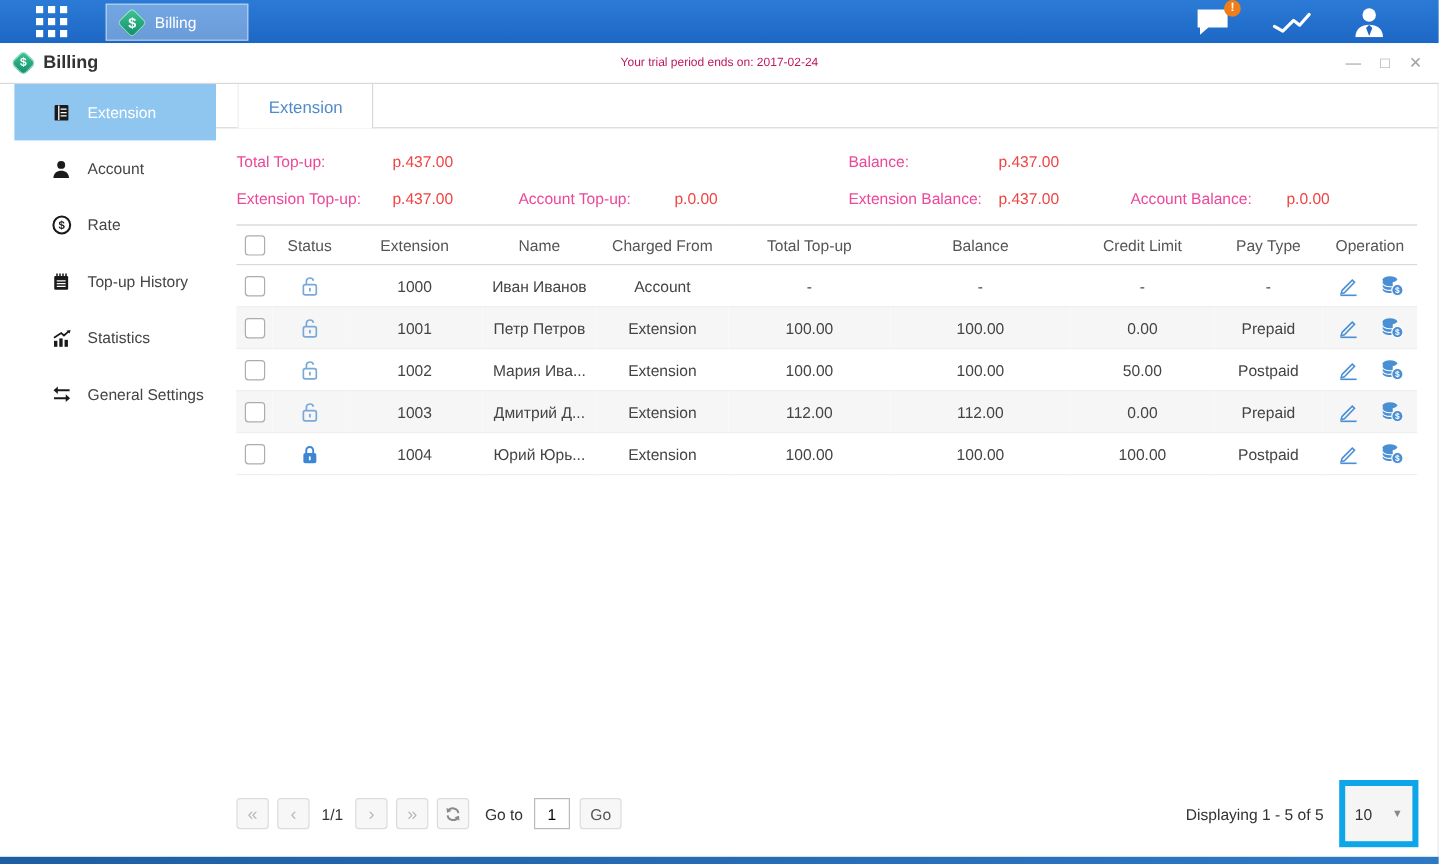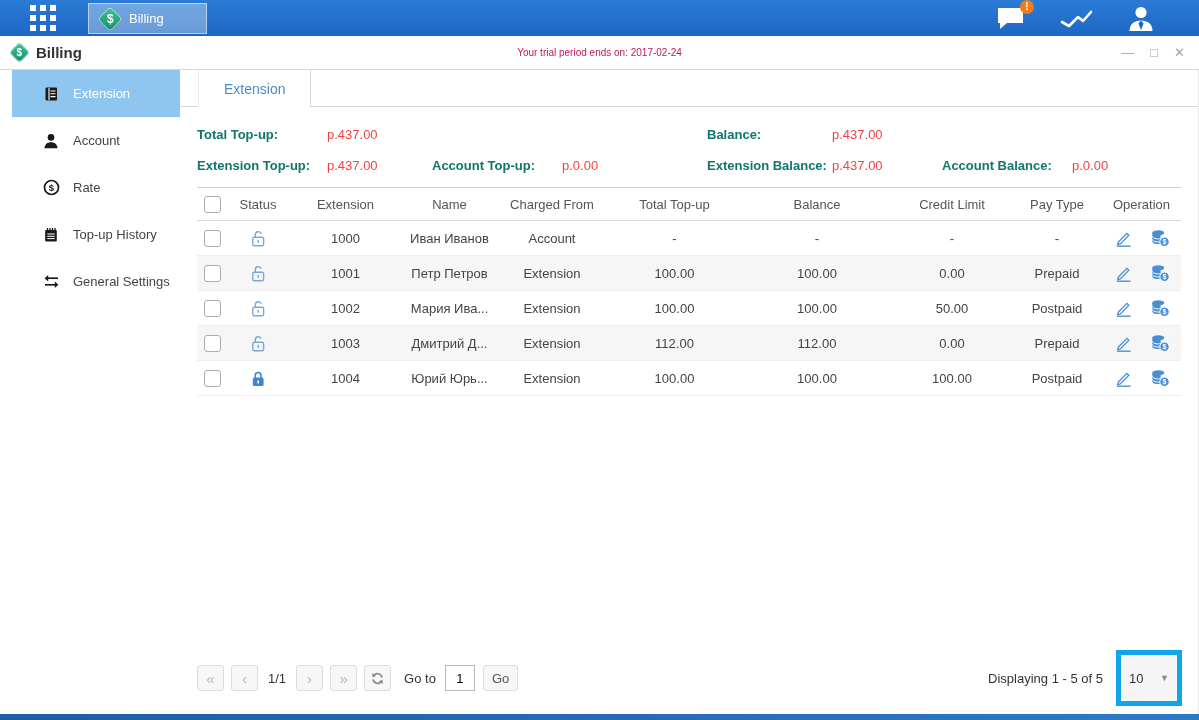--- a/index.html
+++ b/index.html
@@ -39,21 +39,21 @@
   .side-item.active{background:#8fc6f0;color:#fff;}
   .side-ico{width:18px;display:flex;justify-content:center;flex:0 0 auto;}
 
   .content{flex:1;position:relative;border-right:1px solid #e6e6e6;}
   .tabbar{height:37px;position:relative;}
   .tabbar::after{content:"";position:absolute;left:0;right:0;bottom:0;height:1px;background:#d8d8d8;}
   .tab{position:absolute;left:18px;top:0;height:37px;background:#fff;z-index:1;padding:0 25px;
     display:flex;align-items:center;font-size:14px;color:#4e8bc8;border-right:1px solid #d8d8d8;border-left:1px solid #eee;cursor:pointer;}
 
   .summary{position:relative;height:80px;font-size:13px;}
-  .s-label{font-weight:bold;color:#0f766e;position:absolute;white-space:nowrap;}
+  .s-label{font-weight:normal;color:#ec4899;position:absolute;white-space:nowrap;}
   .s-val{color:#ef4444;position:absolute;white-space:nowrap;}
   .r1{top:20px;} .r2{top:51px;}
   .c-l1{left:17px;} .c-v1{left:147px;} .c-l2{left:252px;} .c-v2{left:382px;}
   .c-l3{left:527px;} .c-v3{left:652px;} .c-l4{left:762px;} .c-v4{left:892px;}
 
   .actions{margin:12px 0 16px 17px;display:flex;gap:9px;}
   .btn-primary{background:#3d87d3;color:#fff;border:none;height:28px;padding:0 14px;border-radius:3px;
     font-size:13px;font-weight:bold;cursor:pointer;font-family:inherit;}
 
   .table-wrap{margin:0 17px;}
@@ -178,20 +178,32 @@
         </div>
         <div class="side-item">
           <span class="side-ico" style="color:#1a1a1a">
             <svg width="16" height="16" viewBox="0 0 16 16">
               <rect x="2.2" y="3" width="11.6" height="11.5" rx="1" fill="currentColor"></rect>
               <path d="M4.5 1v3.4M7 1v3.4M9.5 1v3.4M12 1v3.4" stroke="currentColor" stroke-width="1.3"></path>
               <path d="M4.3 7h7.4M4.3 9.3h7.4M4.3 11.6h7.4" stroke="#fff" stroke-width="1"></path>
             </svg>
           </span>
           <span>Top-up History</span>
+        </div>
+        <div class="side-item">
+          <span class="side-ico" style="color:#1a1a1a">
+            <svg width="17" height="16" viewBox="0 0 17 16">
+              <rect x="2" y="10" width="2.8" height="5" fill="currentColor"></rect>
+              <rect x="6.4" y="8" width="2.8" height="7" fill="currentColor"></rect>
+              <rect x="10.8" y="9.2" width="2.8" height="5.8" fill="currentColor"></rect>
+              <path d="M2 7.5L8 3.6l2.3 2L14 2.3" fill="none" stroke="currentColor" stroke-width="1.5"></path>
+              <polygon points="15.8,1 12.4,1.6 15,4" fill="currentColor"></polygon>
+            </svg>
+          </span>
+          <span>Statistics</span>
         </div>
         <div class="side-item">
           <span class="side-ico" style="color:#1a1a1a">
             <svg width="17" height="15" viewBox="0 0 17 15">
               <path d="M15 4.2H4.2" stroke="currentColor" stroke-width="1.7"></path>
               <path d="M5.2 1L1.6 4.2l3.6 3.2z" fill="currentColor"></path>
               <path d="M2 10.8h10.8" stroke="currentColor" stroke-width="1.7"></path>
               <path d="M11.8 7.6l3.6 3.2-3.6 3.2z" fill="currentColor"></path>
             </svg>
           </span>

